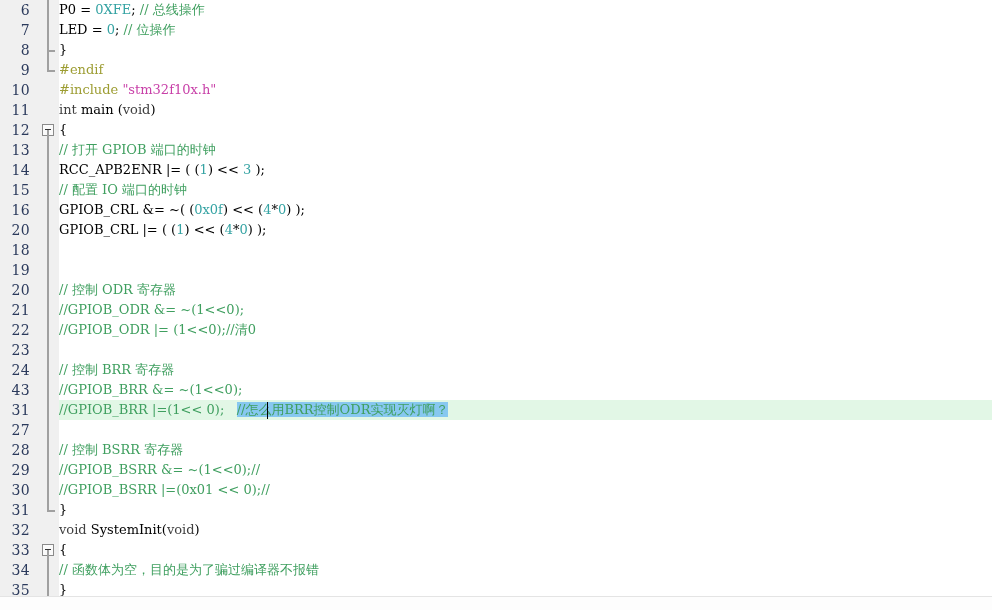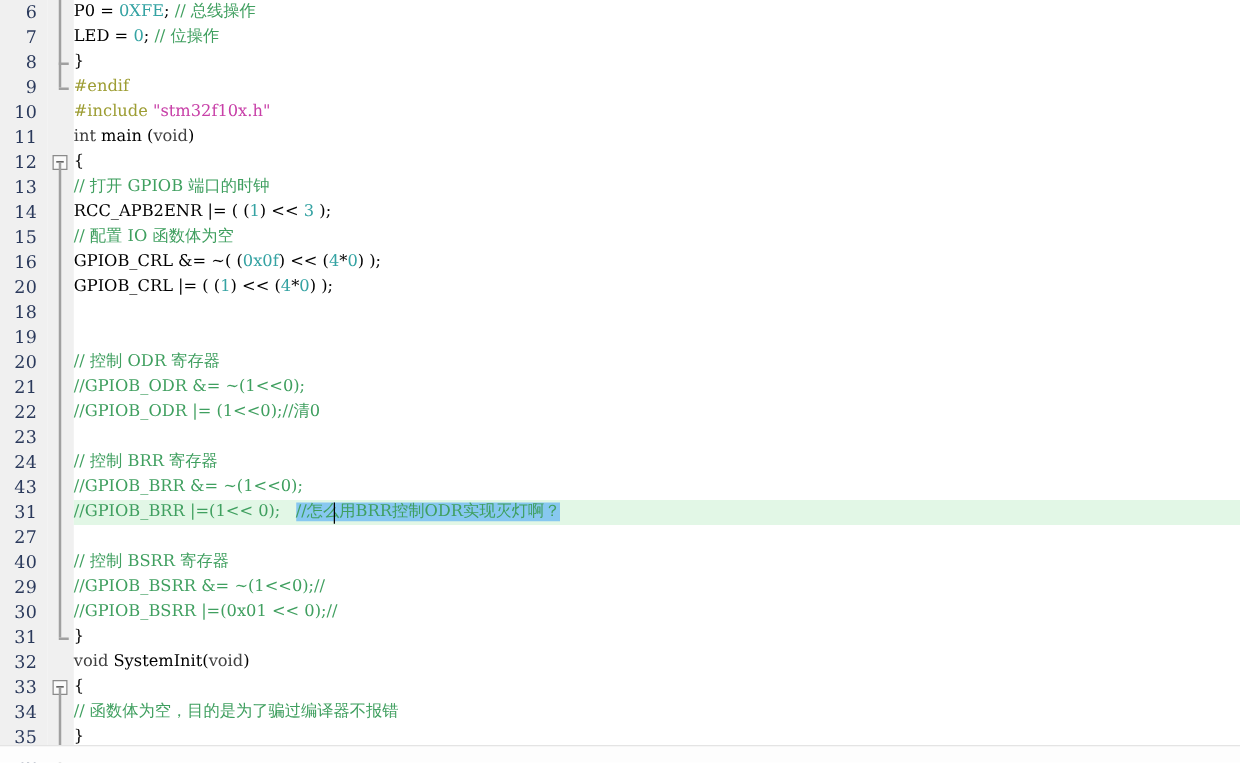--- a/index.html
+++ b/index.html
@@ -149,34 +149,34 @@
   <div class="rows" id="rows">
       <div class="row"><div class="lineno">6</div><div class="foldcol"><div class="fold-stem"></div></div><div class="code"><span class="tok-plain">P0 = </span><span class="tok-num">0XFE</span><span class="tok-plain">; </span><span class="tok-cmt">// 总线操作</span></div></div>
       <div class="row"><div class="lineno">7</div><div class="foldcol"><div class="fold-stem"></div></div><div class="code"><span class="tok-plain">LED = </span><span class="tok-num">0</span><span class="tok-plain">; </span><span class="tok-cmt">// 位操作</span></div></div>
       <div class="row"><div class="lineno">8</div><div class="foldcol"><div class="fold-stem"></div><div class="fold-elbow"></div></div><div class="code"><span class="tok-plain">}</span></div></div>
       <div class="row"><div class="lineno">9</div><div class="foldcol"><div class="fold-stem half-top"></div><div class="fold-elbow"></div></div><div class="code"><span class="tok-pre">#endif</span></div></div>
       <div class="row"><div class="lineno">10</div><div class="foldcol"></div><div class="code"><span class="tok-pre">#include </span><span class="tok-str">"stm32f10x.h"</span></div></div>
       <div class="row"><div class="lineno">11</div><div class="foldcol"></div><div class="code"><span class="tok-kw">int</span><span class="tok-plain"> main (</span><span class="tok-kw">void</span><span class="tok-plain">)</span></div></div>
       <div class="row"><div class="lineno">12</div><div class="foldcol"><div class="fold-box"></div><div class="fold-stem half-bot"></div></div><div class="code"><span class="tok-plain">{</span></div></div>
       <div class="row"><div class="lineno">13</div><div class="foldcol"><div class="fold-stem"></div></div><div class="code"><span class="tok-cmt">// 打开 GPIOB 端口的时钟</span></div></div>
       <div class="row"><div class="lineno">14</div><div class="foldcol"><div class="fold-stem"></div></div><div class="code"><span class="tok-plain">RCC_APB2ENR |= ( (</span><span class="tok-num">1</span><span class="tok-plain">) &lt;&lt; </span><span class="tok-num">3</span><span class="tok-plain"> );</span></div></div>
-      <div class="row"><div class="lineno">15</div><div class="foldcol"><div class="fold-stem"></div></div><div class="code"><span class="tok-cmt">// 配置 IO 函数体为空</span></div></div>
+      <div class="row"><div class="lineno">15</div><div class="foldcol"><div class="fold-stem"></div></div><div class="code"><span class="tok-cmt">// 配置 IO 端口的时钟</span></div></div>
       <div class="row"><div class="lineno">16</div><div class="foldcol"><div class="fold-stem"></div></div><div class="code"><span class="tok-plain">GPIOB_CRL &amp;= ~( (</span><span class="tok-num">0x0f</span><span class="tok-plain">) &lt;&lt; (</span><span class="tok-num">4</span><span class="tok-plain">*</span><span class="tok-num">0</span><span class="tok-plain">) );</span></div></div>
       <div class="row"><div class="lineno">20</div><div class="foldcol"><div class="fold-stem"></div></div><div class="code"><span class="tok-plain">GPIOB_CRL |= ( (</span><span class="tok-num">1</span><span class="tok-plain">) &lt;&lt; (</span><span class="tok-num">4</span><span class="tok-plain">*</span><span class="tok-num">0</span><span class="tok-plain">) );</span></div></div>
       <div class="row"><div class="lineno">18</div><div class="foldcol"><div class="fold-stem"></div></div><div class="code"></div></div>
       <div class="row"><div class="lineno">19</div><div class="foldcol"><div class="fold-stem"></div></div><div class="code"></div></div>
       <div class="row"><div class="lineno">20</div><div class="foldcol"><div class="fold-stem"></div></div><div class="code"><span class="tok-cmt">// 控制 ODR 寄存器</span></div></div>
       <div class="row"><div class="lineno">21</div><div class="foldcol"><div class="fold-stem"></div></div><div class="code"><span class="tok-cmt">//GPIOB_ODR &amp;= ~(1&lt;&lt;0);</span></div></div>
       <div class="row"><div class="lineno">22</div><div class="foldcol"><div class="fold-stem"></div></div><div class="code"><span class="tok-cmt">//GPIOB_ODR |= (1&lt;&lt;0);//清0</span></div></div>
       <div class="row"><div class="lineno">23</div><div class="foldcol"><div class="fold-stem"></div></div><div class="code"></div></div>
       <div class="row"><div class="lineno">24</div><div class="foldcol"><div class="fold-stem"></div></div><div class="code"><span class="tok-cmt">// 控制 BRR 寄存器</span></div></div>
       <div class="row"><div class="lineno">43</div><div class="foldcol"><div class="fold-stem"></div></div><div class="code"><span class="tok-cmt">//GPIOB_BRR &amp;= ~(1&lt;&lt;0);</span></div></div>
       <div class="row current"><div class="code-bg"></div><div class="lineno">31</div><div class="foldcol"><div class="fold-stem"></div></div><div class="code"><span class="tok-cmt">//GPIOB_BRR |=(1&lt;&lt; 0);   </span><span class="tok-cmt sel">//怎么用BRR控制ODR实现灭灯啊？</span></div><div class="caret" style="left: 267px;"></div></div>
       <div class="row"><div class="lineno">27</div><div class="foldcol"><div class="fold-stem"></div></div><div class="code"></div></div>
-      <div class="row"><div class="lineno">40</div><div class="foldcol"><div class="fold-stem"></div></div><div class="code"><span class="tok-cmt">// 控制 BSRR 寄存器</span></div></div>
+      <div class="row"><div class="lineno">28</div><div class="foldcol"><div class="fold-stem"></div></div><div class="code"><span class="tok-cmt">// 控制 BSRR 寄存器</span></div></div>
       <div class="row"><div class="lineno">29</div><div class="foldcol"><div class="fold-stem"></div></div><div class="code"><span class="tok-cmt">//GPIOB_BSRR &amp;= ~(1&lt;&lt;0);//</span></div></div>
       <div class="row"><div class="lineno">30</div><div class="foldcol"><div class="fold-stem"></div></div><div class="code"><span class="tok-cmt">//GPIOB_BSRR |=(0x01 &lt;&lt; 0);//</span></div></div>
       <div class="row"><div class="lineno">31</div><div class="foldcol"><div class="fold-stem half-top"></div><div class="fold-elbow"></div></div><div class="code"><span class="tok-plain">}</span></div></div>
       <div class="row"><div class="lineno">32</div><div class="foldcol"></div><div class="code"><span class="tok-kw">void</span><span class="tok-plain"> SystemInit(</span><span class="tok-kw">void</span><span class="tok-plain">)</span></div></div>
       <div class="row"><div class="lineno">33</div><div class="foldcol"><div class="fold-box"></div><div class="fold-stem half-bot"></div></div><div class="code"><span class="tok-plain">{</span></div></div>
       <div class="row"><div class="lineno">34</div><div class="foldcol"><div class="fold-stem"></div></div><div class="code"><span class="tok-cmt">// 函数体为空，目的是为了骗过编译器不报错</span></div></div>
       <div class="row"><div class="lineno">35</div><div class="foldcol"><div class="fold-stem"></div></div><div class="code"><span class="tok-plain">}</span></div></div>
       <div class="row"><div class="lineno">36</div><div class="foldcol"><div class="fold-stem"></div></div><div class="code"></div></div>
     </div>
 

